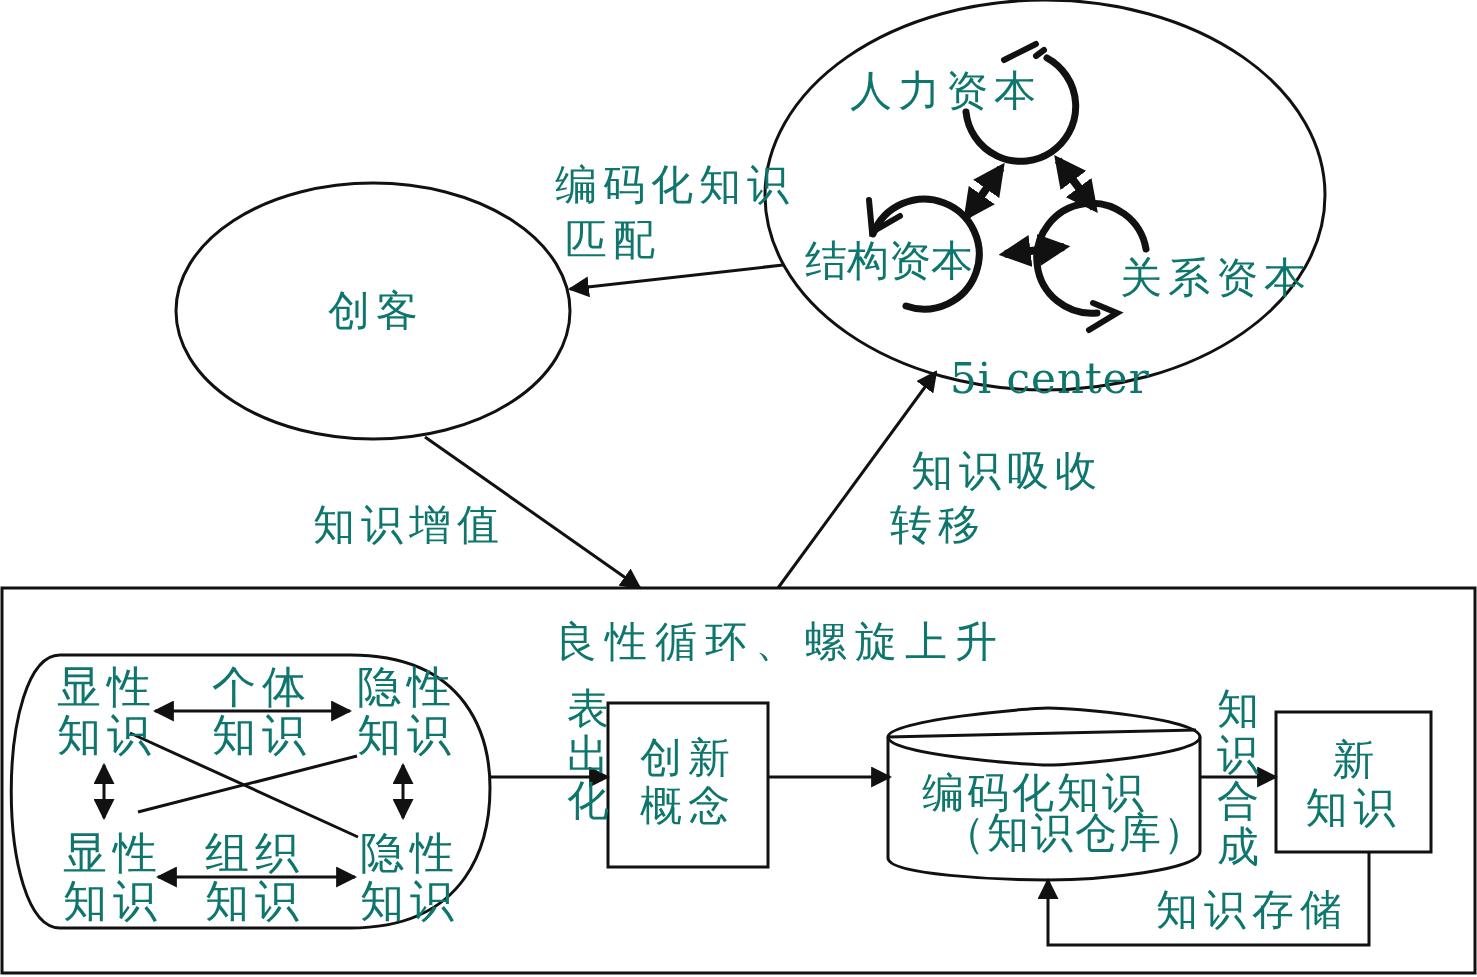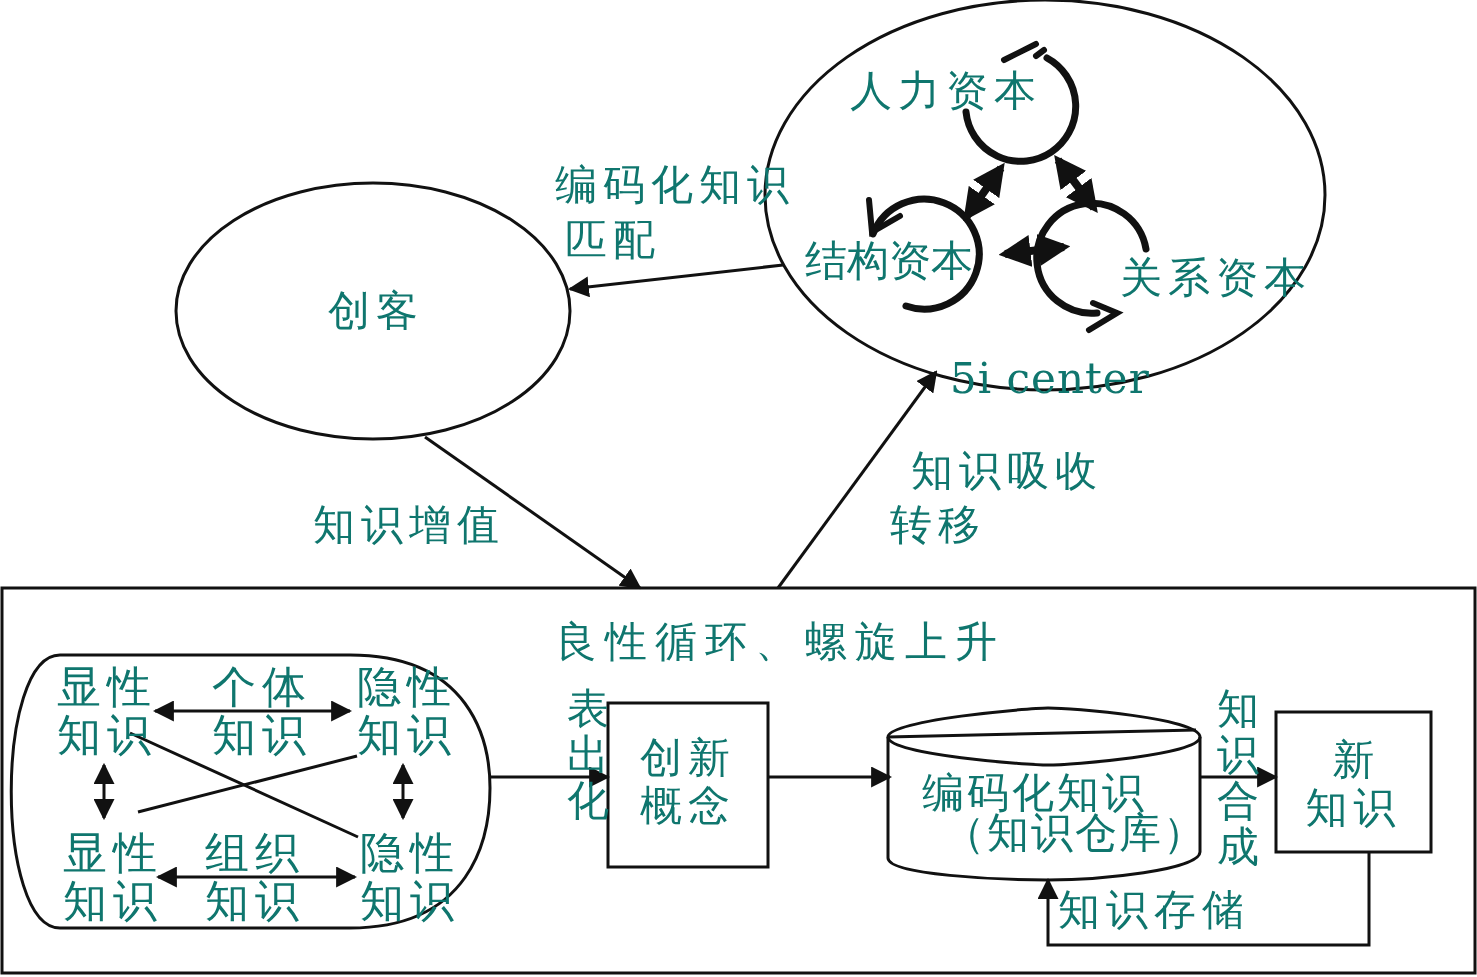--- a/index.html
+++ b/index.html
@@ -119,13 +119,13 @@
 <div class="lbl" style="left:640px;top:781px;">概念</div>
 
 <div class="lbl" style="left:922px;top:768px;letter-spacing:3px;">编码化知识</div>
 <div class="lbl" style="left:912px;top:808px;letter-spacing:2px;margin-left:31px;">（知识仓库）</div>
 
 <div class="lbl col" style="left:1214px;top:686px;">知识合成</div>
 
 <div class="lbl center" style="left:1276px;top:735px;width:155px;letter-spacing:0;">新</div>
 <div class="lbl center" style="left:1276px;top:783px;width:155px;">知识</div>
 
-<div class="lbl" style="left:1058px;top:885px;">知识存储</div>
+<div class="lbl" style="left:1156px;top:885px;">知识存储</div>
 
 </body></html>

